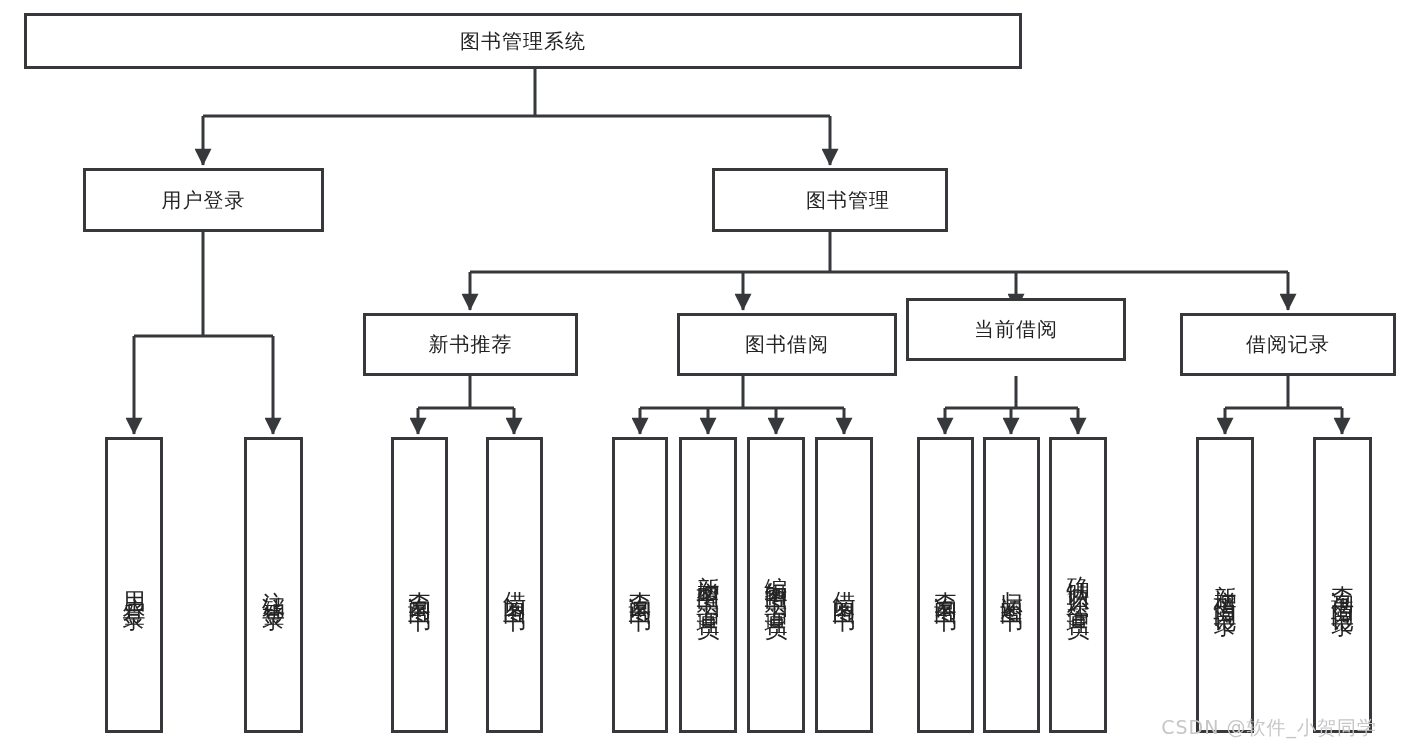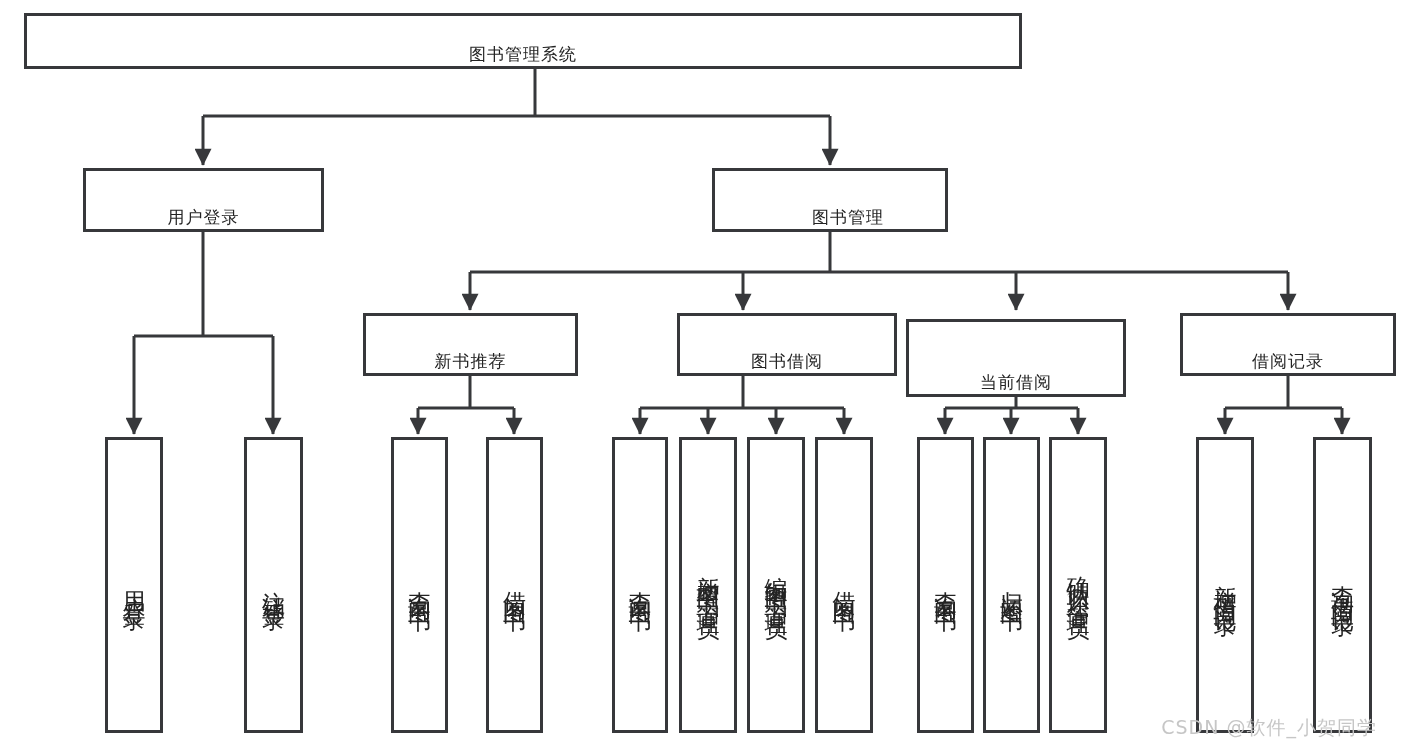--- a/index.html
+++ b/index.html
@@ -38,24 +38,23 @@
   .node{
     position:absolute;
     border:3px solid var(--line);
     background:#ffffff;
     display:flex;
     align-items:center;
     justify-content:center;
     color:var(--text);
   }
   .h-node{
-    font-size:17px;
+    font-size:20px;
     letter-spacing:1px;
     white-space:nowrap;
-    align-items:flex-end;
   }
   .v-node span{
     writing-mode:vertical-rl;
     text-orientation:mixed;
     font-size:23px;
     letter-spacing:6px;
     line-height:1;
   }
   .watermark{
     position:absolute;
@@ -120,21 +119,21 @@
   <div class="node h-node" style="left:712px;top:168px;width:236px;height:64px;padding-left:36px;">
     <span>图书管理</span>
   </div>
 
   <div class="node h-node" style="left:363px;top:313px;width:215px;height:63px;">
     <span>新书推荐</span>
   </div>
   <div class="node h-node" style="left:633px;top:313px;width:220px;height:63px;margin-left:44px;">
     <span>图书借阅</span>
   </div>
-  <div class="node h-node" style="left:906px;top:319px;width:220px;height:78px;">
+  <div class="node h-node" style="left:906px;top:298px;width:220px;height:63px;">
     <span>当前借阅</span>
   </div>
   <div class="node h-node" style="left:1180px;top:313px;width:216px;height:63px;">
     <span>借阅记录</span>
   </div>
 
   <div class="node v-node" style="left:105px;top:437px;width:58px;height:296px;">
     <span>用户登录</span>
   </div>
   <div class="node v-node" style="left:244px;top:437px;width:59px;height:296px;">

